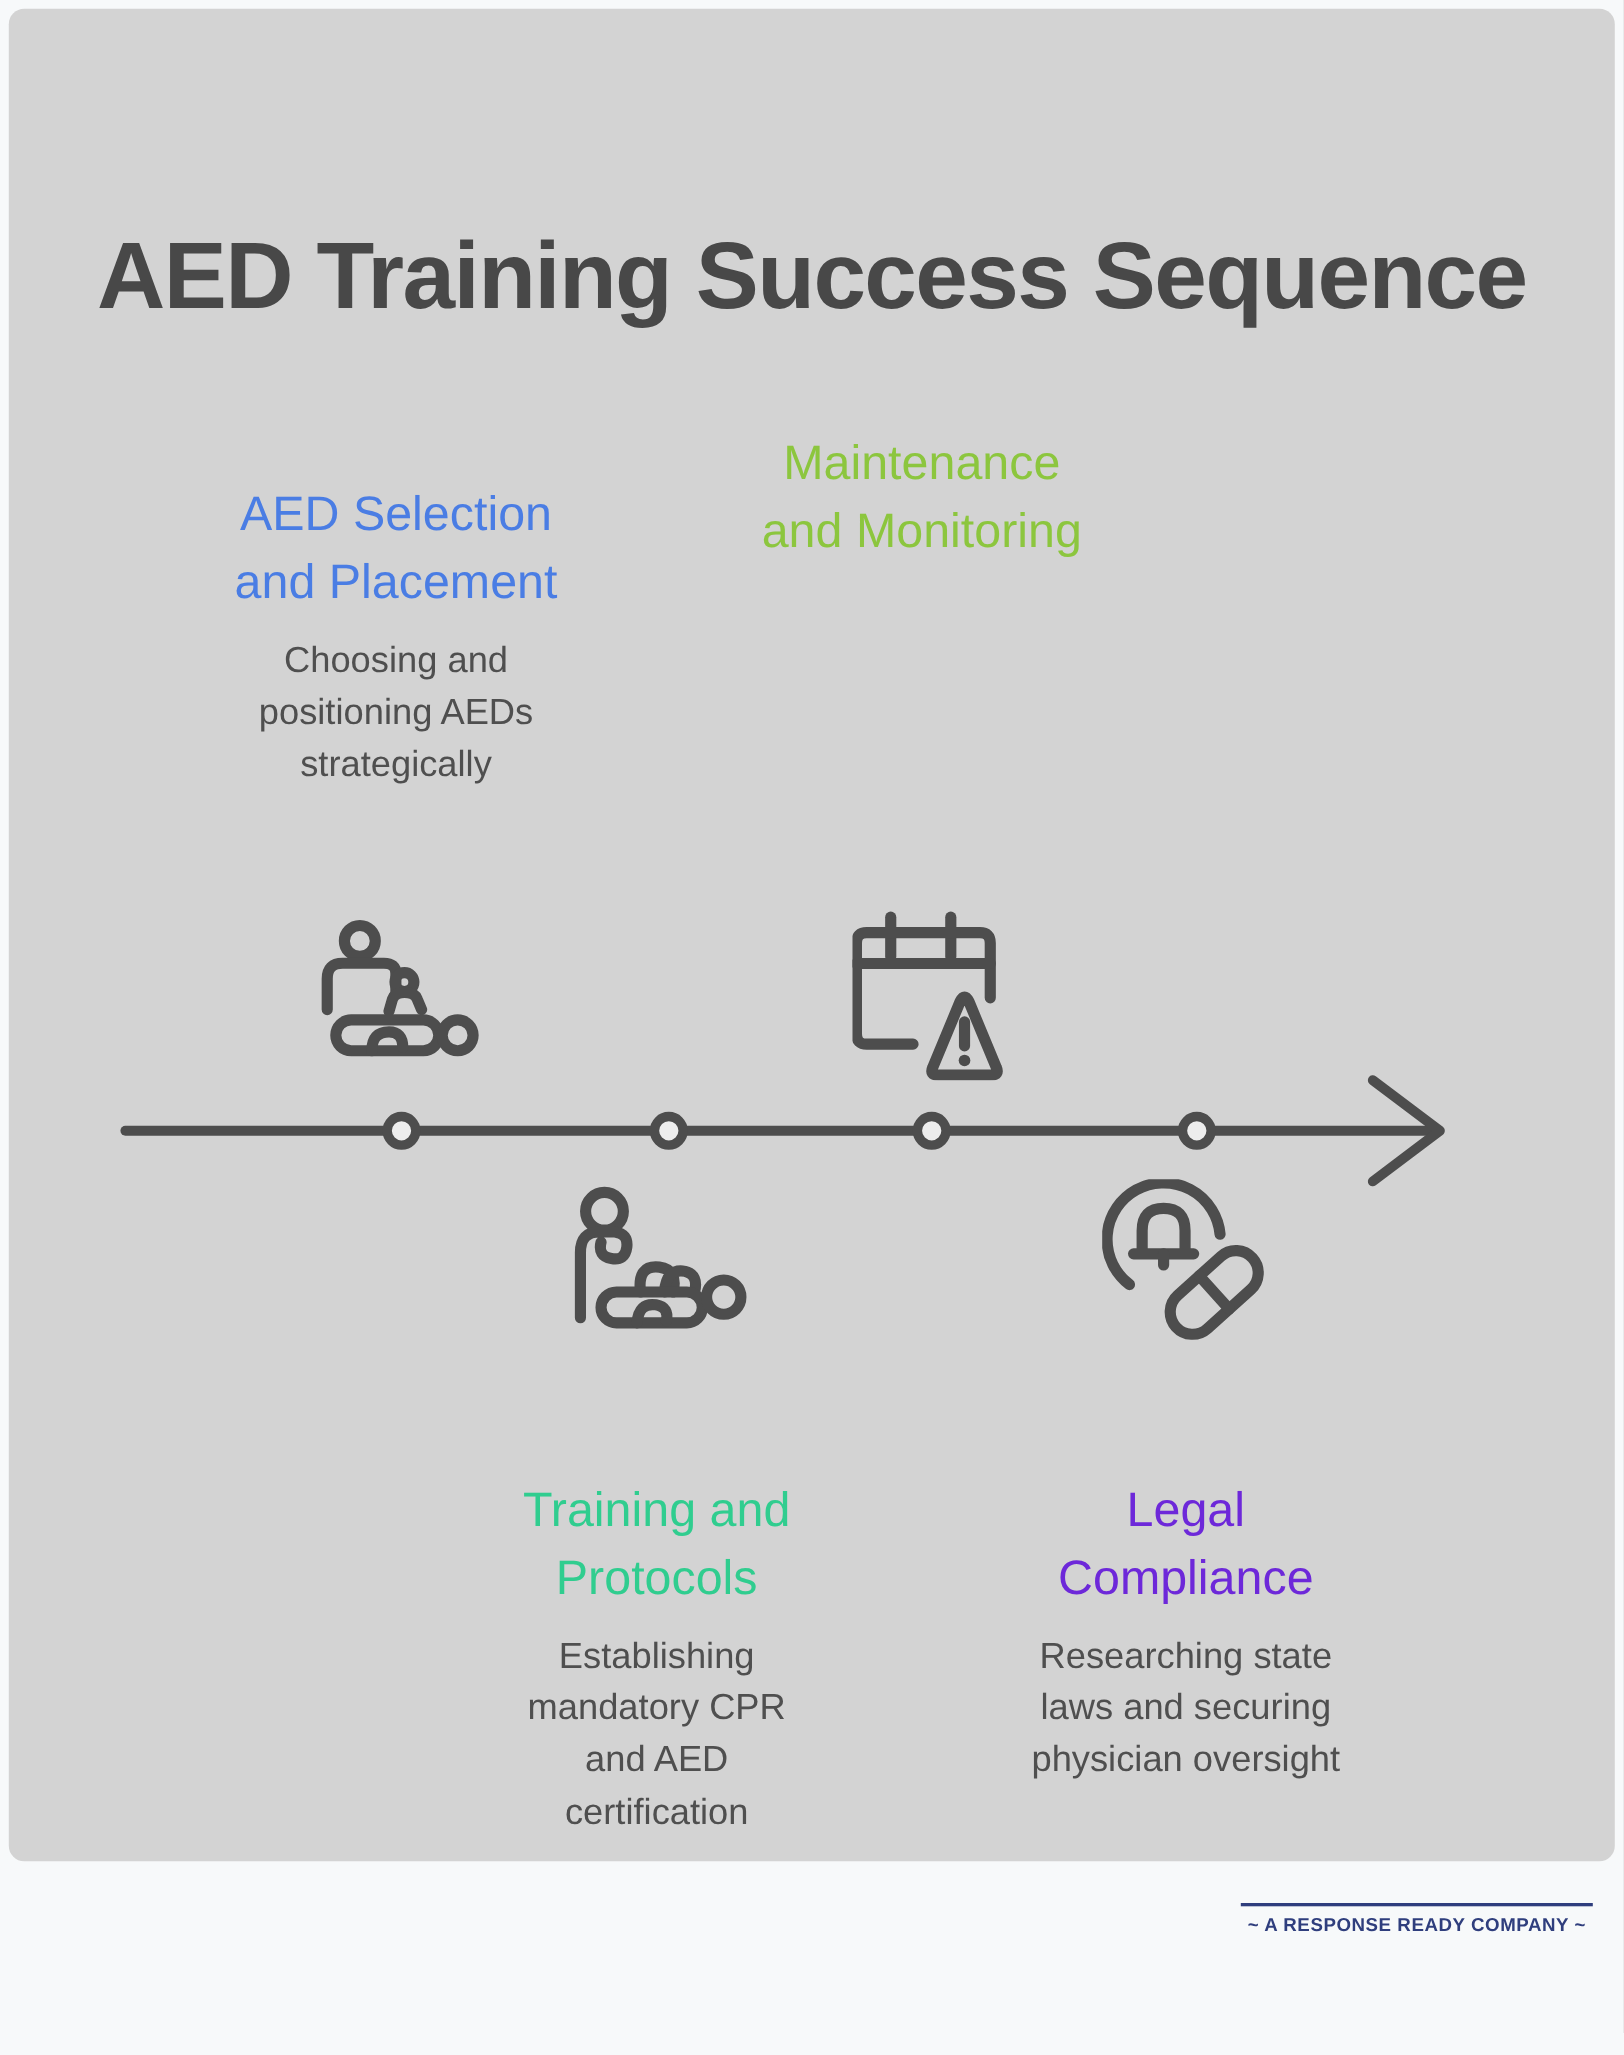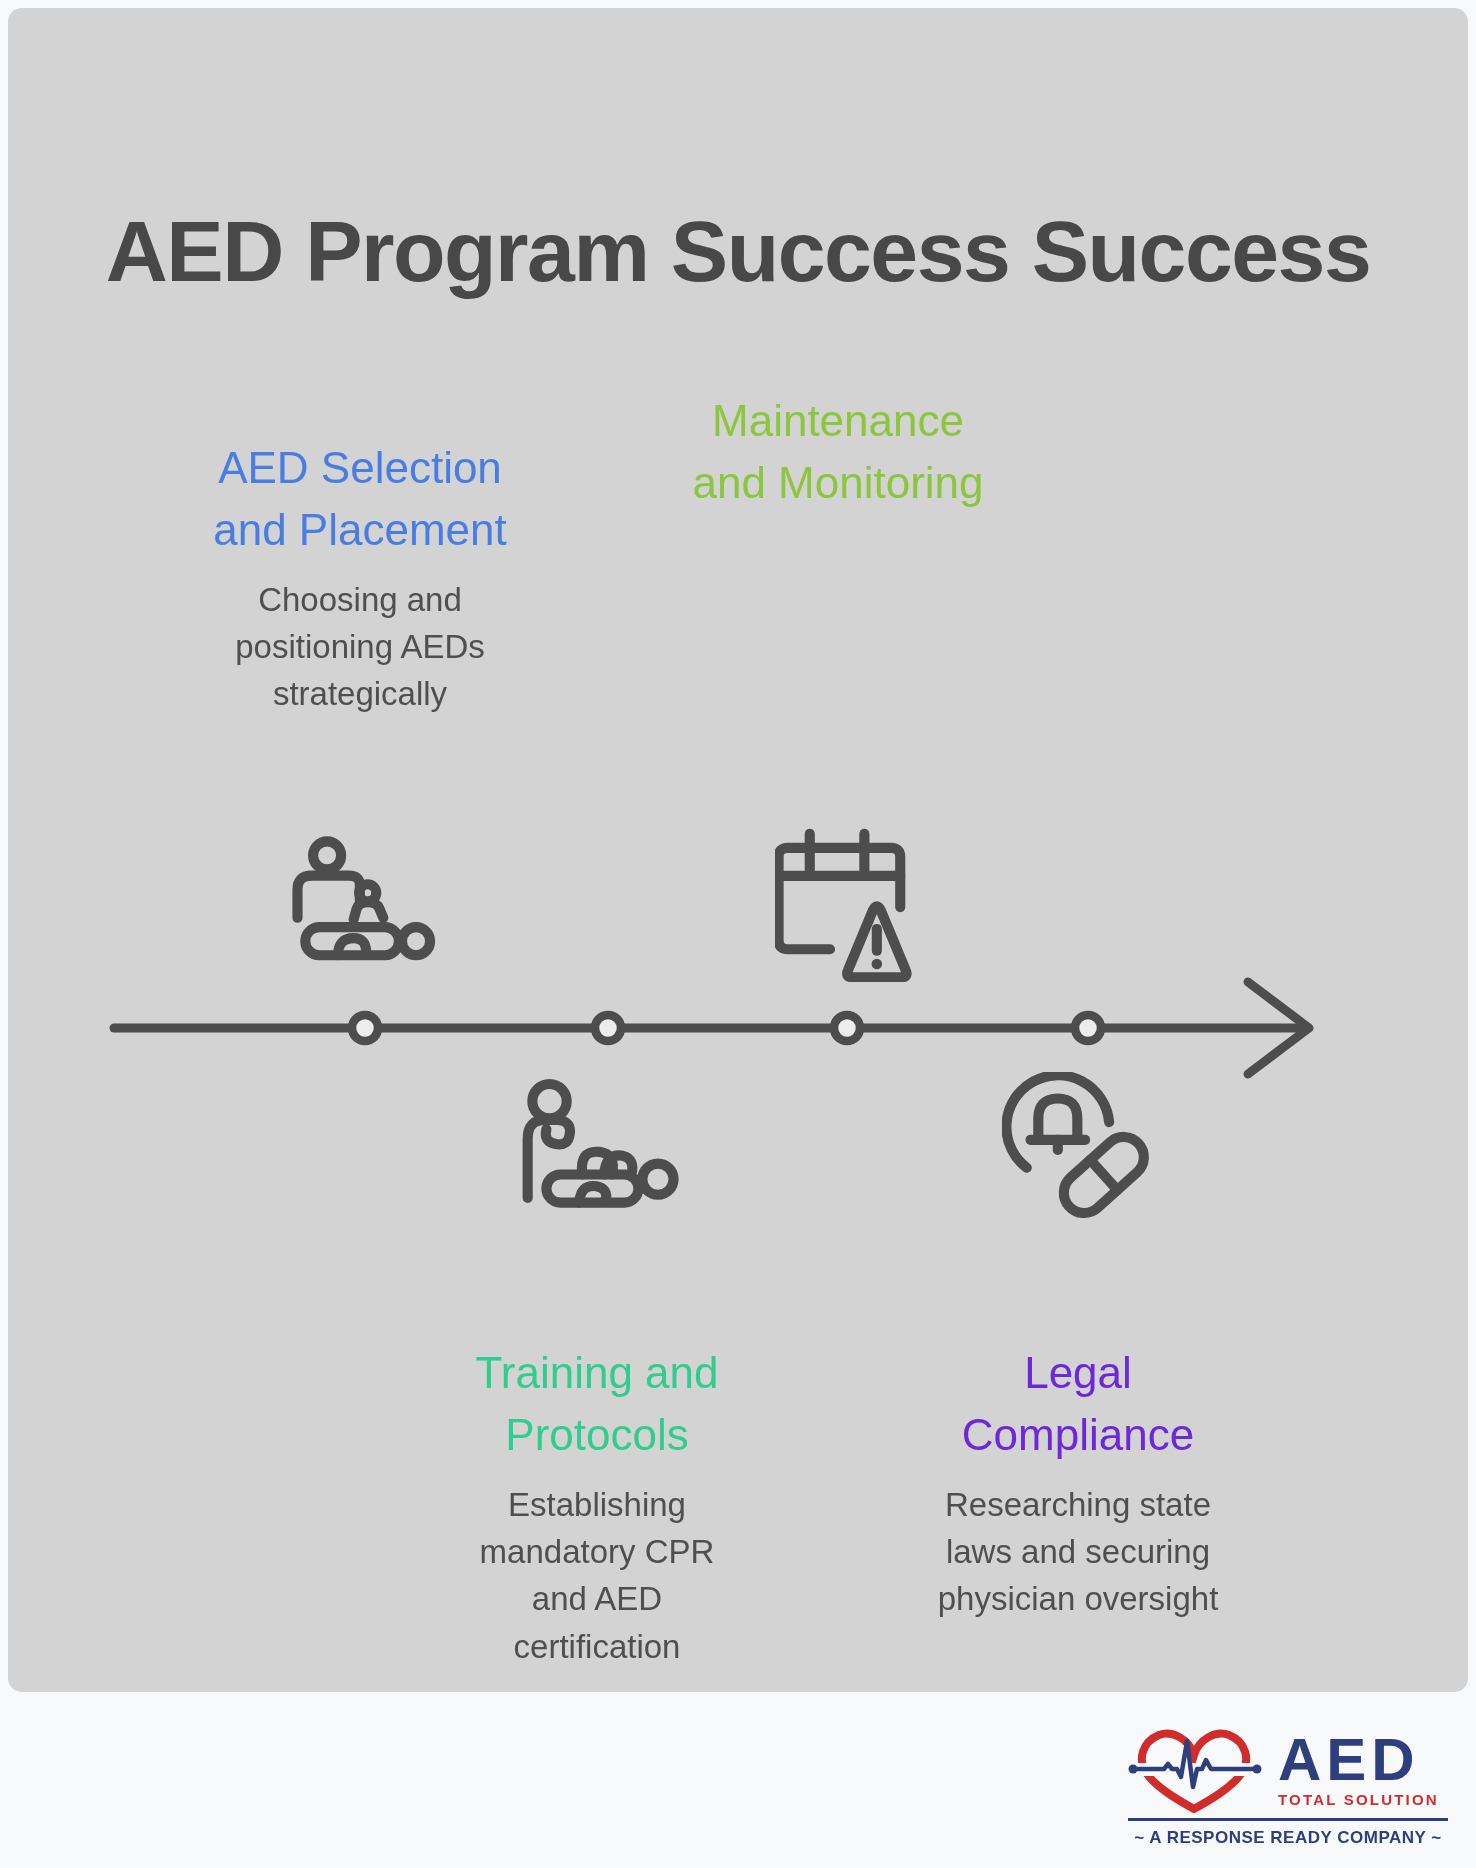--- a/index.html
+++ b/index.html
@@ -38,21 +38,21 @@
   .logo-brand{font-size:60px;font-weight:700;letter-spacing:5px;line-height:0.95;}
   .logo-sub{font-size:15px;font-weight:700;letter-spacing:2.2px;margin-top:3px;}
   .logo-divider{height:0;border-top:3px solid;margin-top:5px;}
   .logo-tagline{font-size:17px;font-weight:700;letter-spacing:0.5px;text-align:center;margin-top:7px;}
 </style>
 </head>
 <body>
 
 <div class="canvas"></div>
 
-<div class="title" style="color: rgb(72, 72, 72);">AED Program Success Success</div>
+<div class="title" style="color: rgb(72, 72, 72);">AED Training Success Sequence</div>
 
 <div class="step" id="step-1">
   <div class="step-heading" style="color: rgb(74, 125, 228);">AED Selection
 and Placement</div>
   <div class="step-desc" style="color: rgb(79, 79, 79);">Choosing and
 positioning AEDs
 strategically</div>
 </div>
 
 <div class="step" id="step-3">
@@ -139,32 +139,15 @@
       <path d="M 34.5,43.5 V 50"></path>
       <g transform="rotate(-42 64 66)">
         <rect x="34" y="53" width="60" height="26" rx="13"></rect>
         <line x1="64" y1="53" x2="64" y2="79"></line>
       </g>
     </g>
   </svg>
 </div>
 
 <div class="logo">
-  <div class="logo-row">
-    <svg width="134" height="88" viewBox="0 0 134 88">
-      <path d="M 66,30 C 61,14 44,5 31,10 C 14,17 9,35 19,49 C 29,63 50,75 66,84 C 82,75 103,63 113,49 C 123,35 118,17 101,10 C 88,5 71,14 66,30 Z" fill="none" stroke-width="8" stroke-linecap="round" style="stroke: rgb(208, 44, 44);"></path>
-      <rect x="0" y="38" width="134" height="13" style="fill: rgb(248, 250, 251);"></rect>
-      <g fill="none" stroke-width="4.5" stroke-linecap="round" stroke-linejoin="round" style="stroke: rgb(47, 62, 125);">
-        <path d="M 5,44 H 36 L 40,39 L 44,44 H 49 L 53,52 L 59,16 L 65,62 L 69,44 H 74 L 78,35 L 83,44 H 129"></path>
-      </g>
-      <g style="fill: rgb(47, 62, 125);">
-        <circle cx="5" cy="44" r="4.5"></circle>
-        <circle cx="129" cy="44" r="4.5"></circle>
-      </g>
-    </svg>
-    <div class="logo-text">
-      <div class="logo-brand" style="color: rgb(47, 62, 125);">AED</div>
-      <div class="logo-sub" style="color: rgb(208, 44, 44);">TOTAL SOLUTION</div>
-    </div>
-  </div>
   <div class="logo-divider" style="border-color: rgb(47, 62, 125);"></div>
   <div class="logo-tagline" style="color: rgb(47, 62, 125);">~ A RESPONSE READY COMPANY ~</div>
 </div>
 
 </body></html>

